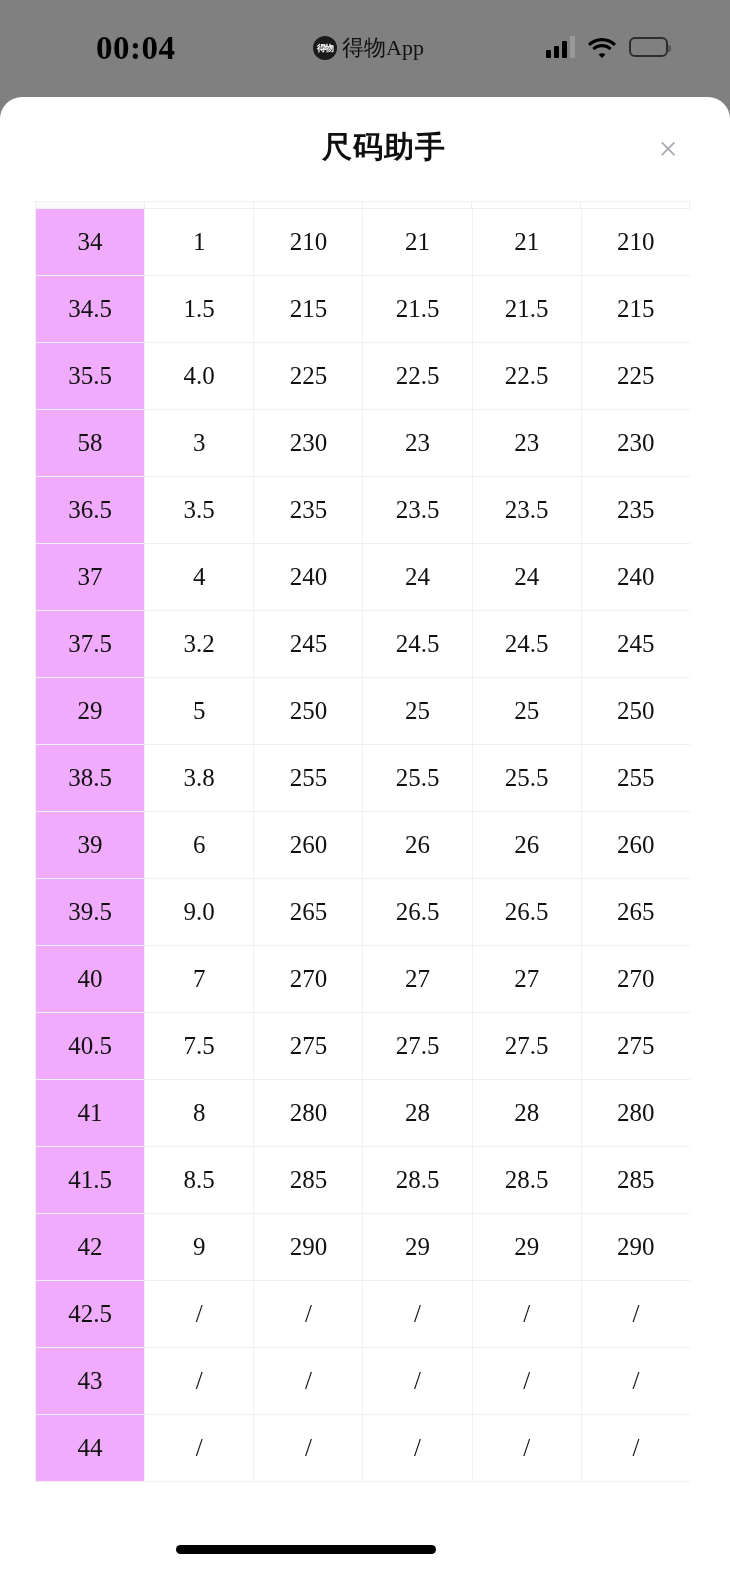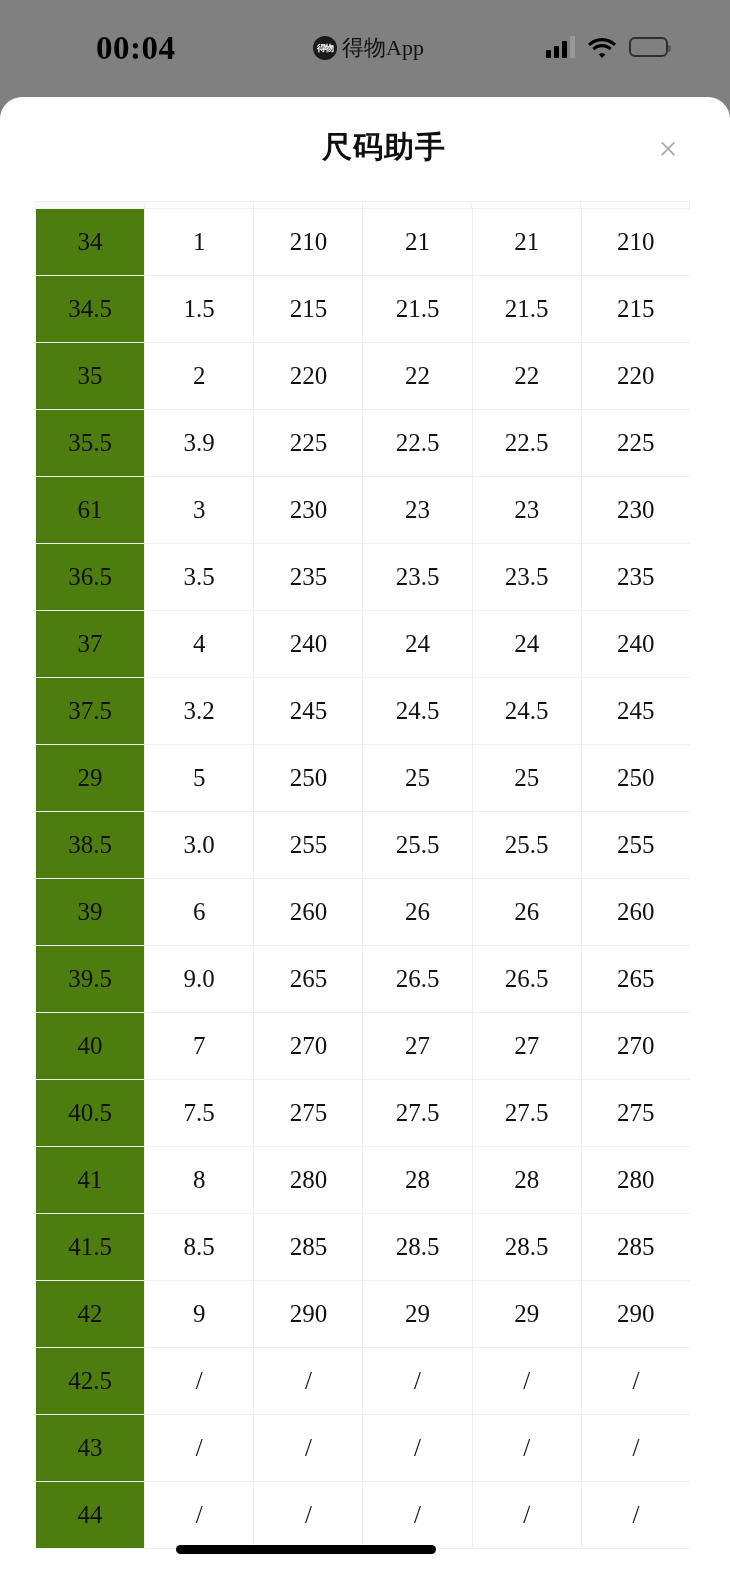--- a/index.html
+++ b/index.html
@@ -91,21 +91,21 @@
   table.size-table {
     width:655px; border-collapse:collapse; table-layout:fixed;
   }
   table.size-table td {
     height:67px; width:109.16px;
     border:1px solid #f0f0f0;
     text-align:center; vertical-align:middle;
     font-size:25px; color:#111; font-weight:500;
     background:#fff;
   }
-  table.size-table td.first-col { background:#4d7c0f; }
+  table.size-table td.first-col { background:#f0abfc; }
 
   
   .home-indicator {
     position:absolute; left:50%; transform:translateX(-50%);
     bottom:28px; width:260px; height:9px;
     background:#000; border-radius:5px;
   }
 </style>
 </head>
 <body>
@@ -169,37 +169,29 @@
             </tr>
             <tr>
               <td class="first-col">34.5</td>
               <td>1.5</td>
               <td>215</td>
               <td>21.5</td>
               <td>21.5</td>
               <td>215</td>
             </tr>
             <tr>
-              <td class="first-col">35</td>
-              <td>2</td>
-              <td>220</td>
-              <td>22</td>
-              <td>22</td>
-              <td>220</td>
-            </tr>
-            <tr>
               <td class="first-col">35.5</td>
-              <td>3.9</td>
+              <td>4.0</td>
               <td>225</td>
               <td>22.5</td>
               <td>22.5</td>
               <td>225</td>
             </tr>
             <tr>
-              <td class="first-col">61</td>
+              <td class="first-col">58</td>
               <td>3</td>
               <td>230</td>
               <td>23</td>
               <td>23</td>
               <td>230</td>
             </tr>
             <tr>
               <td class="first-col">36.5</td>
               <td>3.5</td>
               <td>235</td>
@@ -226,21 +218,21 @@
             <tr>
               <td class="first-col">29</td>
               <td>5</td>
               <td>250</td>
               <td>25</td>
               <td>25</td>
               <td>250</td>
             </tr>
             <tr>
               <td class="first-col">38.5</td>
-              <td>3.0</td>
+              <td>3.8</td>
               <td>255</td>
               <td>25.5</td>
               <td>25.5</td>
               <td>255</td>
             </tr>
             <tr>
               <td class="first-col">39</td>
               <td>6</td>
               <td>260</td>
               <td>26</td>

